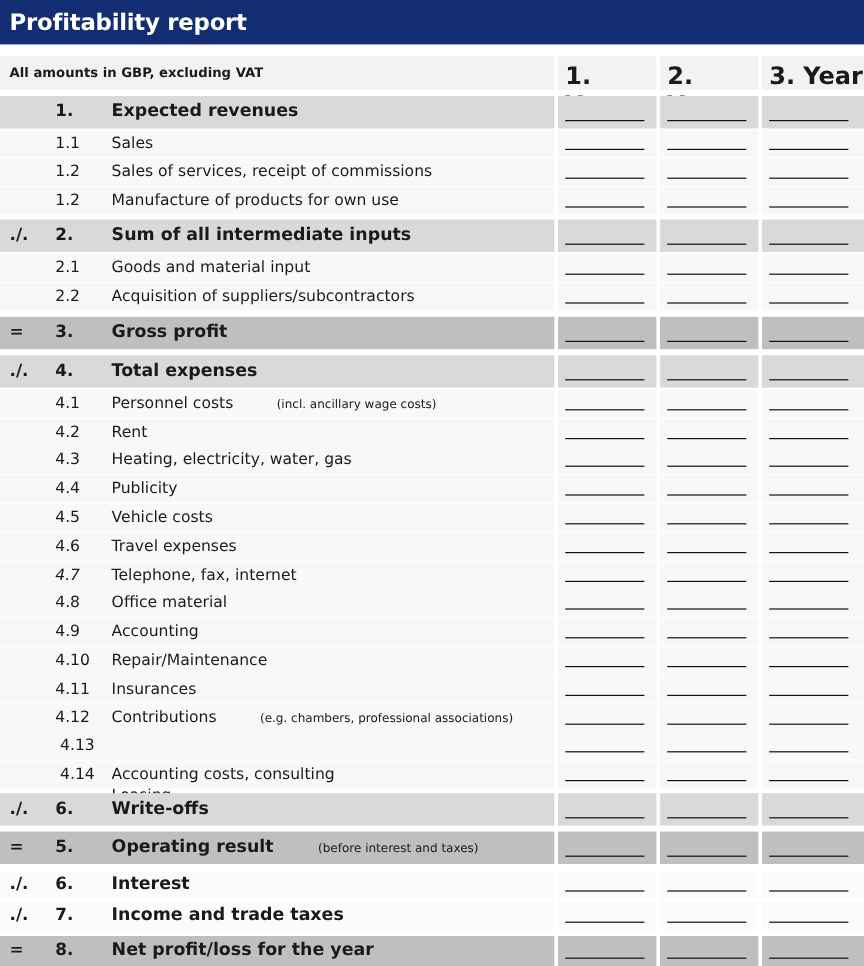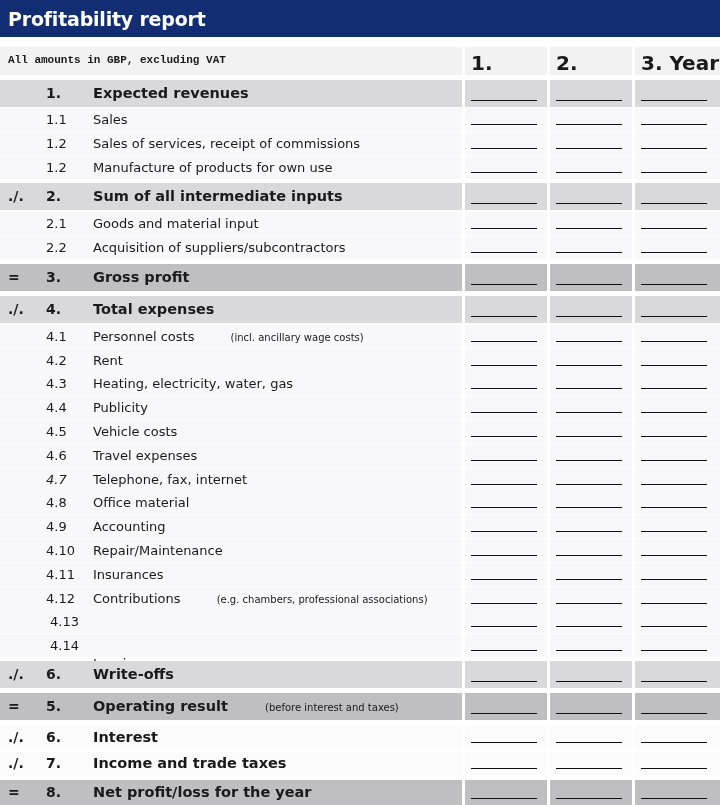--- a/index.html
+++ b/index.html
@@ -29,21 +29,21 @@
 </style>
 </head>
 <body>
 
 <div class="titlebar">
   <span class="t">Profitability report</span>
 </div>
 
 <div class="row hdr" style="top:47px;height:28px;">
   <div class="cell c-label bg-hdr">
-    <span class="lbl0" style="top:7px;font-family:Liberation Mono, monospace;">All amounts in GBP, excluding VAT</span>
+    <span class="lbl0" style="top:7px;">All amounts in GBP, excluding VAT</span>
   </div>
   <div class="cell c-y1 bg-hdr">
     <span class="yr" style="top:4px;">1. Year</span>
   </div>
   <div class="cell c-y2 bg-hdr">
     <span class="yr" style="top:4px;">2. Year</span>
   </div>
   <div class="cell c-y3 bg-hdr">
     <span class="yr" style="top:4px;">3. Year</span>
   </div>
@@ -379,20 +379,21 @@
       <div class="cell c-y2 bg-item">
         <div class="blank"></div>
       </div>
       <div class="cell c-y3 bg-item">
         <div class="blank"></div>
       </div>
     </div>
     <div class="row" style="top: 634px; height: 23px;">
       <div class="cell c-label bg-item">
         <span class="num" style="top: 4px; left: 50px;">4.14</span>
+        <span class="lbl" style="top: 4px;"><span>Accounting costs, consulting</span></span>
       </div>
       <div class="cell c-y1 bg-item">
         <div class="blank"></div>
       </div>
       <div class="cell c-y2 bg-item">
         <div class="blank"></div>
       </div>
       <div class="cell c-y3 bg-item">
         <div class="blank"></div>
       </div>

